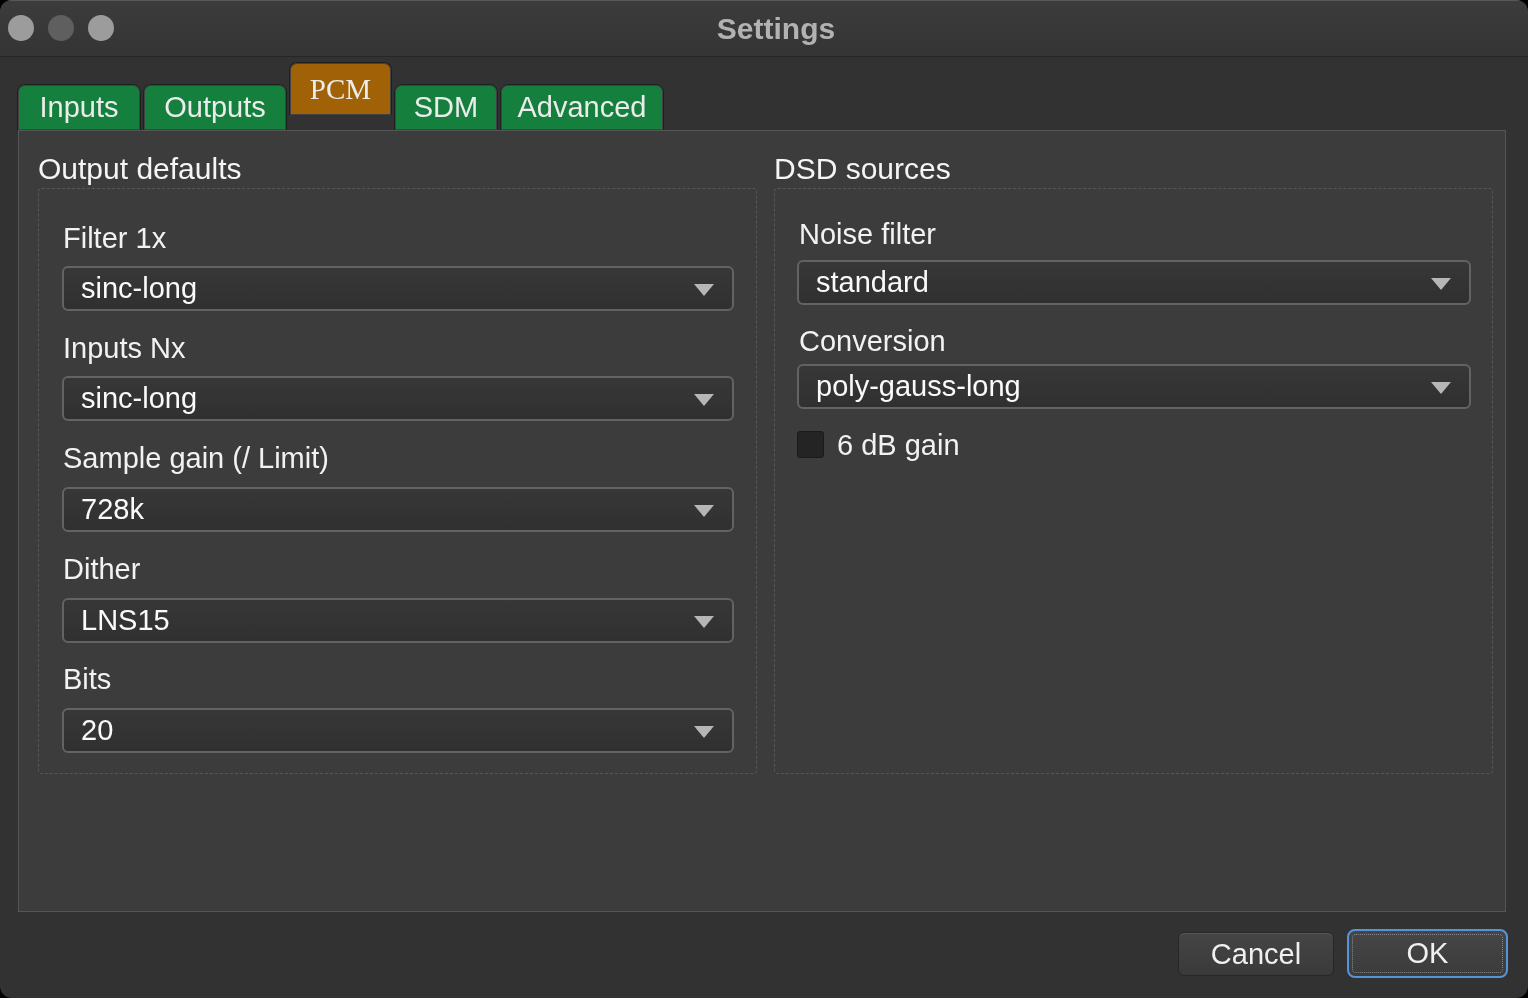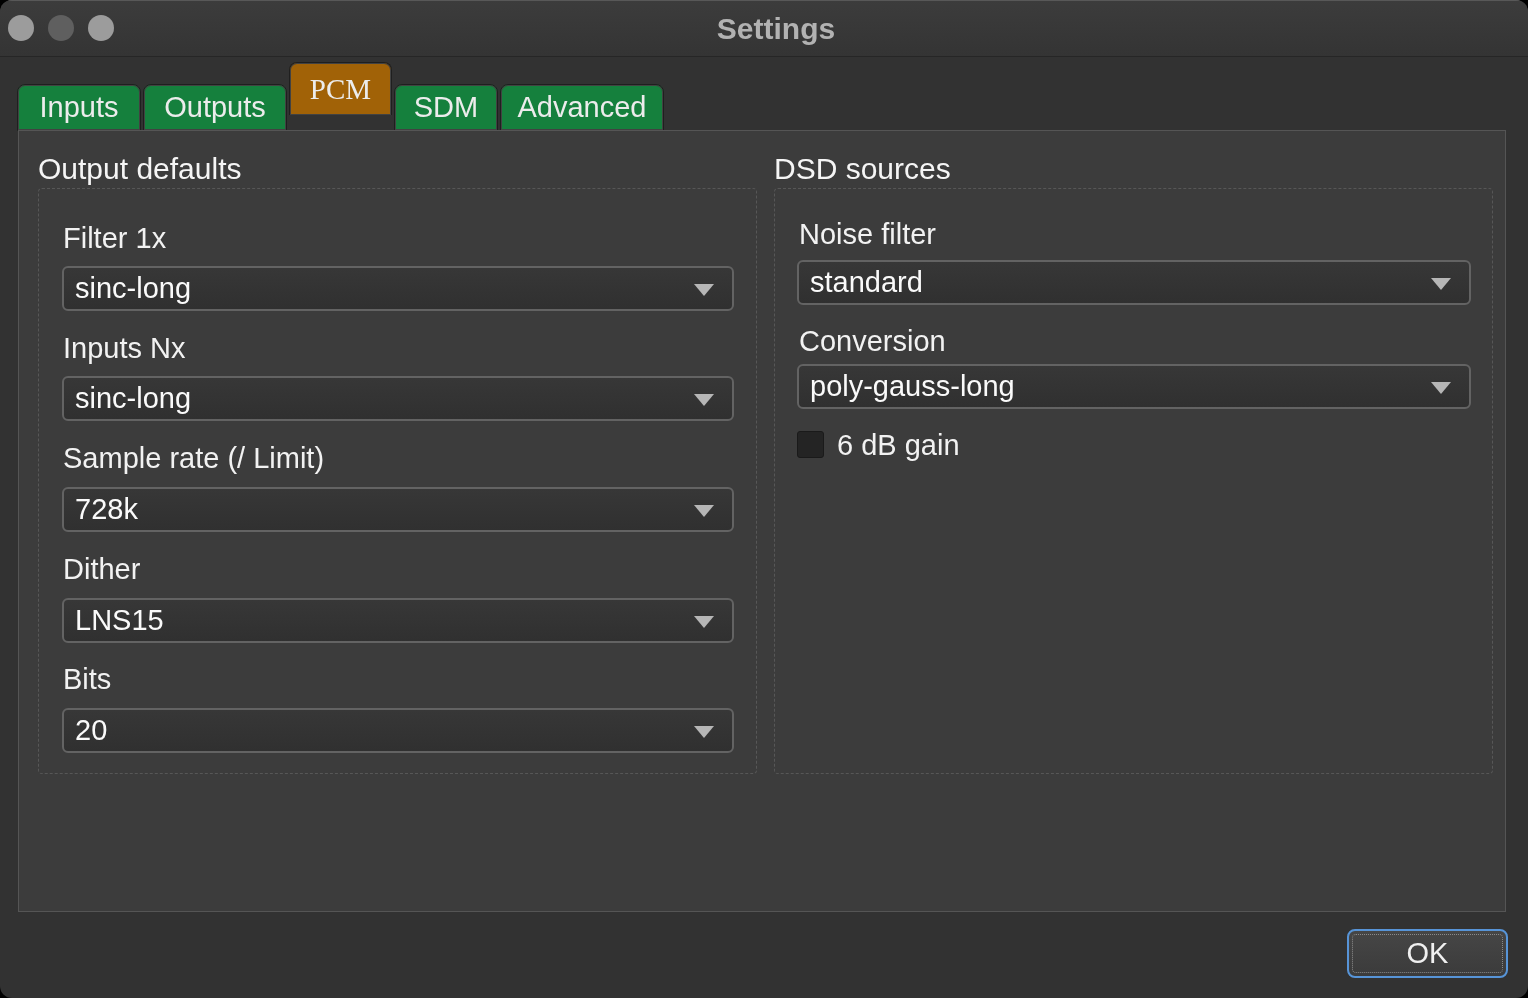--- a/index.html
+++ b/index.html
@@ -56,21 +56,21 @@
   }
   .gb-left{left:19px;}
   .gb-right{left:755px;}
   .field-label{
     position:absolute;left:24px;font-size:29px;color:#f2f2f2;height:34px;line-height:34px;
   }
   .combo{
     position:absolute;left:23px;width:672px;height:45px;
     background:linear-gradient(#373737,#303030);
     border:2px solid #636363;border-radius:6px;
-    font-size:29px;color:#fafafa;line-height:41px;padding-left:11px;
+    font-size:29px;color:#fafafa;line-height:41px;padding-left:17px;
     cursor:default;
   }
   .gb-right .combo{left:22px;width:674px;}
   .combo .arrow{
     position:absolute;right:18px;top:16px;width:0;height:0;
     border-left:10px solid transparent;border-right:10px solid transparent;
     border-top:12px solid #b6b6b6;
   }
   
   .lf0 .field-label{top:32px;}  .lf0 .combo{top:77px;}
@@ -144,21 +144,21 @@
         </div>
       </div>
       <div class="lf1">
         <div class="field-label">Inputs Nx</div>
         <div class="combo">
           <span>sinc-long</span>
           <span class="arrow"></span>
         </div>
       </div>
       <div class="lf2">
-        <div class="field-label">Sample rate (/ Limit)</div>
+        <div class="field-label">Sample gain (/ Limit)</div>
         <div class="combo">
           <span>728k</span>
           <span class="arrow"></span>
         </div>
       </div>
       <div class="lf3">
         <div class="field-label">Dither</div>
         <div class="combo">
           <span>LNS15</span>
           <span class="arrow"></span>
@@ -191,15 +191,16 @@
         </div>
       </div>
       <div class="checkrow">
         <span class="checkbox"></span>
         <span class="checklabel">6 dB gain</span>
       </div>
     </div>
 
   </div>
 
+  <div class="btn btn-cancel">Cancel</div>
   <div class="btn btn-ok">OK</div>
 
 </div>
 
 </body></html>

